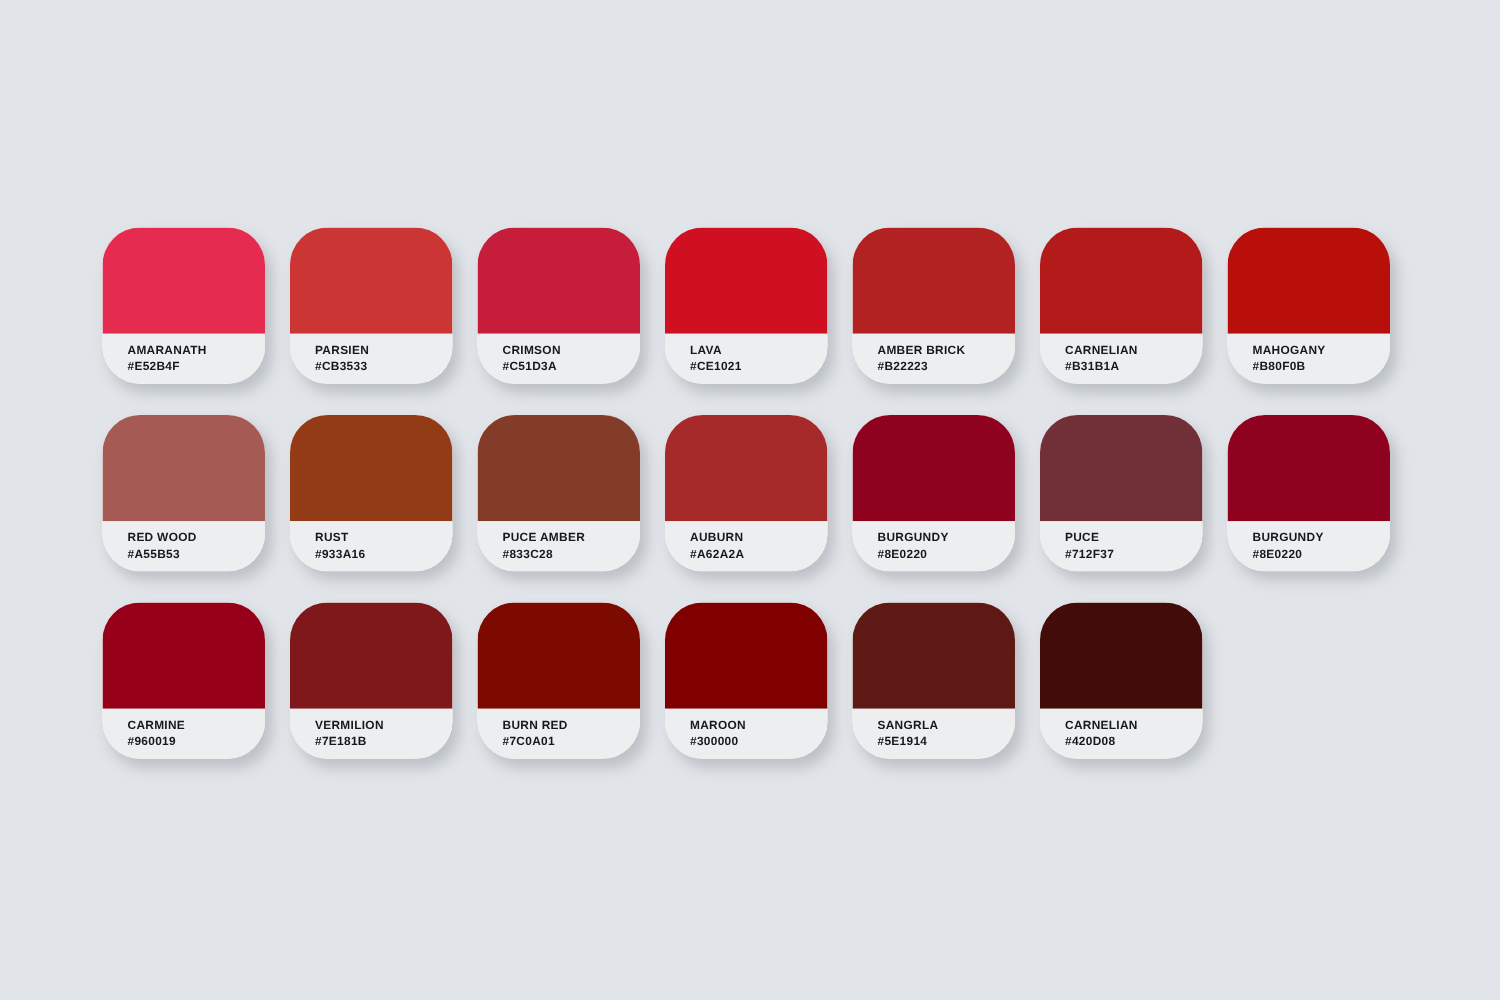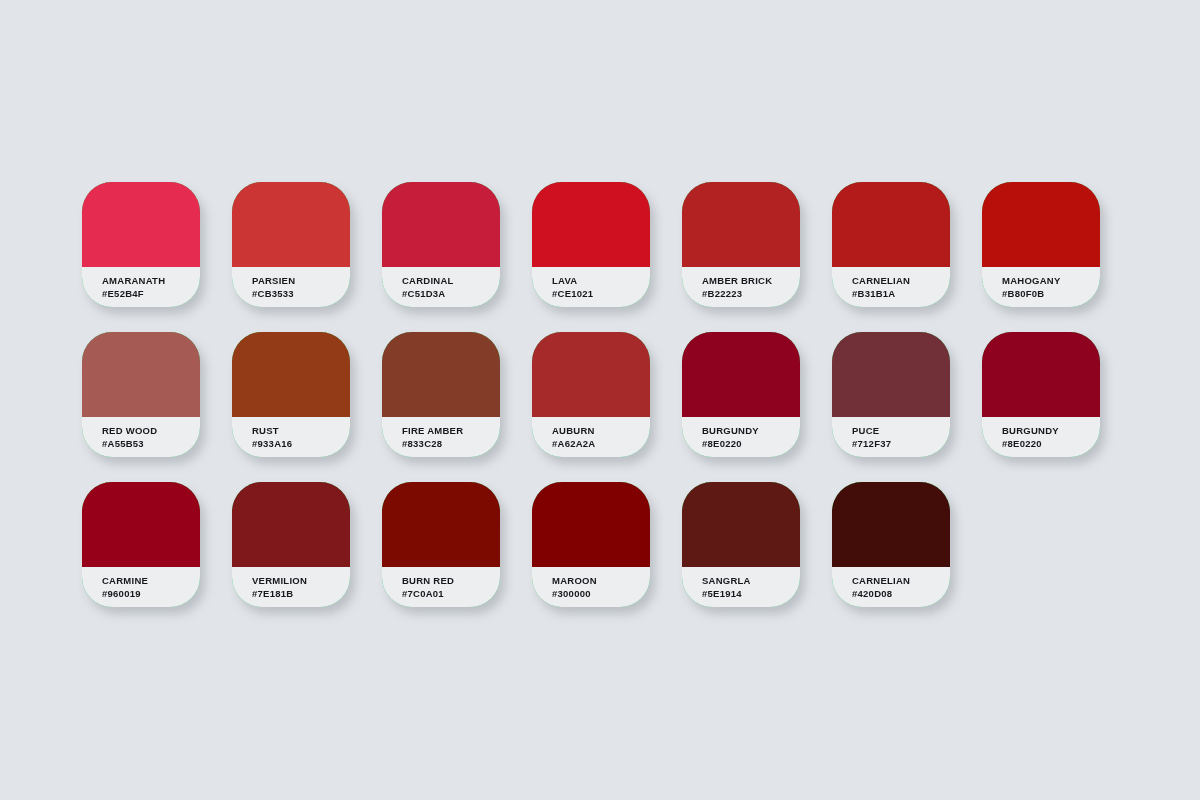--- a/index.html
+++ b/index.html
@@ -27,24 +27,24 @@
     top: 182px;
     display: grid;
     grid-template-columns: repeat(7, 130px);
     grid-template-rows: repeat(3, 125px);
     column-gap: 20px;
     row-gap: 25px;
   }
 
   .swatch-card {
     position: relative;
-    width: 118px;
+    width: 130px;
     height: 125px;
     border-radius: 30px;
-    background: #22c55e;
+    background: #ffffff;
     overflow: hidden;
     box-shadow: 5px 7px 10px rgba(120, 128, 138, 0.35);
   }
 
   .swatch-color {
     position: absolute;
     left: 0;
     top: 0;
     width: 130px;
     height: 85px;
@@ -88,21 +88,21 @@
       <div class="swatch-card">
         <div class="swatch-color" style="background: rgb(203, 53, 51);"></div>
         <div class="swatch-info">
           <span class="swatch-name">PARSIEN</span>
           <span class="swatch-hex">#CB3533</span>
         </div>
       </div>
       <div class="swatch-card">
         <div class="swatch-color" style="background: rgb(197, 29, 58);"></div>
         <div class="swatch-info">
-          <span class="swatch-name">CARDINAL</span>
+          <span class="swatch-name">CRIMSON</span>
           <span class="swatch-hex">#C51D3A</span>
         </div>
       </div>
       <div class="swatch-card">
         <div class="swatch-color" style="background: rgb(206, 16, 33);"></div>
         <div class="swatch-info">
           <span class="swatch-name">LAVA</span>
           <span class="swatch-hex">#CE1021</span>
         </div>
       </div>
@@ -137,21 +137,21 @@
       <div class="swatch-card">
         <div class="swatch-color" style="background: rgb(147, 58, 22);"></div>
         <div class="swatch-info">
           <span class="swatch-name">RUST</span>
           <span class="swatch-hex">#933A16</span>
         </div>
       </div>
       <div class="swatch-card">
         <div class="swatch-color" style="background: rgb(131, 60, 40);"></div>
         <div class="swatch-info">
-          <span class="swatch-name">FIRE AMBER</span>
+          <span class="swatch-name">PUCE AMBER</span>
           <span class="swatch-hex">#833C28</span>
         </div>
       </div>
       <div class="swatch-card">
         <div class="swatch-color" style="background: rgb(166, 42, 42);"></div>
         <div class="swatch-info">
           <span class="swatch-name">AUBURN</span>
           <span class="swatch-hex">#A62A2A</span>
         </div>
       </div>

